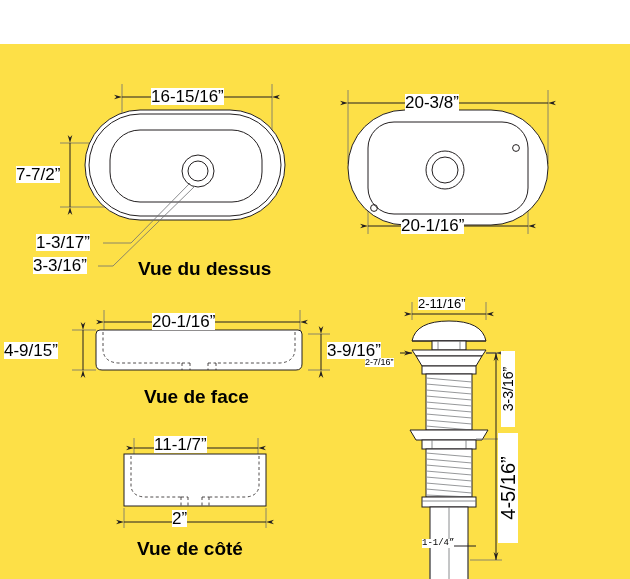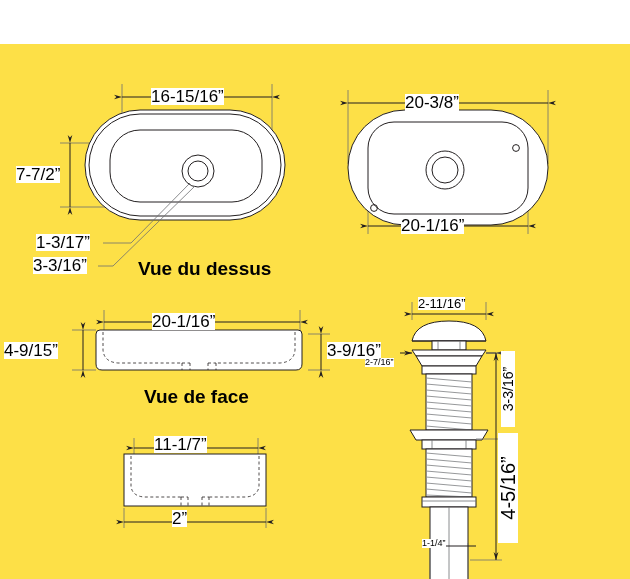--- a/index.html
+++ b/index.html
@@ -202,20 +202,21 @@
       <path class="ln-dash" d="M101,73 L101,82"></path>
       <path class="ln-dash" d="M108,73 L108,82"></path>
       <path class="ln-dash" d="M101,73 L108,73"></path>
       <path class="ln-dash" d="M122,73 L122,82"></path>
       <path class="ln-dash" d="M129,73 L129,82"></path>
       <path class="ln-dash" d="M122,73 L129,73"></path>
     </svg>
 
     <div class="dim" style="left:74px;top:12px;">11-1/7”</div>
     <div class="dim" style="left:92px;top:86px;">2”</div>
+    <div class="view-label" style="left:57px;top:114px;">Vue de côté</div>
   </div>
 
   <div class="view" style="left:360px;top:250px;width:270px;height:329px;">
     <svg width="270" height="329">
 
       <line class="ln-thin" x1="52" y1="8" x2="52" y2="26"></line>
       <line class="ln-thin" x1="126" y1="8" x2="126" y2="26"></line>
       <line class="ln" x1="52" y1="20" x2="126" y2="20" marker-start="url(#arrL)" marker-end="url(#arrR)"></line>
 
       <path class="ln fill-w" d="M52,47 Q56,27 89,27 Q122,27 126,47 Z"></path>
@@ -281,17 +282,17 @@
 
       <line class="ln-thin" x1="70" y1="339" x2="70" y2="249"></line>
       <line class="ln-thin" x1="108" y1="339" x2="108" y2="249"></line>
       <line class="ln" x1="62" y1="252" x2="116" y2="252"></line>
     </svg>
 
     <div class="dim dim-sm" style="left:58px;top:3px;font-size:13px;">2-11/16”</div>
     <div class="dim dim-sm" style="left:5px;top:64px;">2-7/16”</div>
     <div class="dim dim-rot-90" style="left:110px;top:88px;font-size:14px;width:76px;text-align:center;">3-3/16”</div>
     <div class="dim dim-rot-90" style="left:93px;top:184px;font-size:20px;width:110px;text-align:center;">4-5/16”</div>
-    <div class="dim dim-sm" style="left:62px;top:245px;">1-1/4”</div>
+    <div class="dim dim-sm" style="left:62px;top:245px;font-family:Liberation Mono, monospace;">1-1/4”</div>
     <div class="view-label" style="left:62px;top:290px;">Drain</div>
   </div>
 
 </div>
 
 </body></html>

